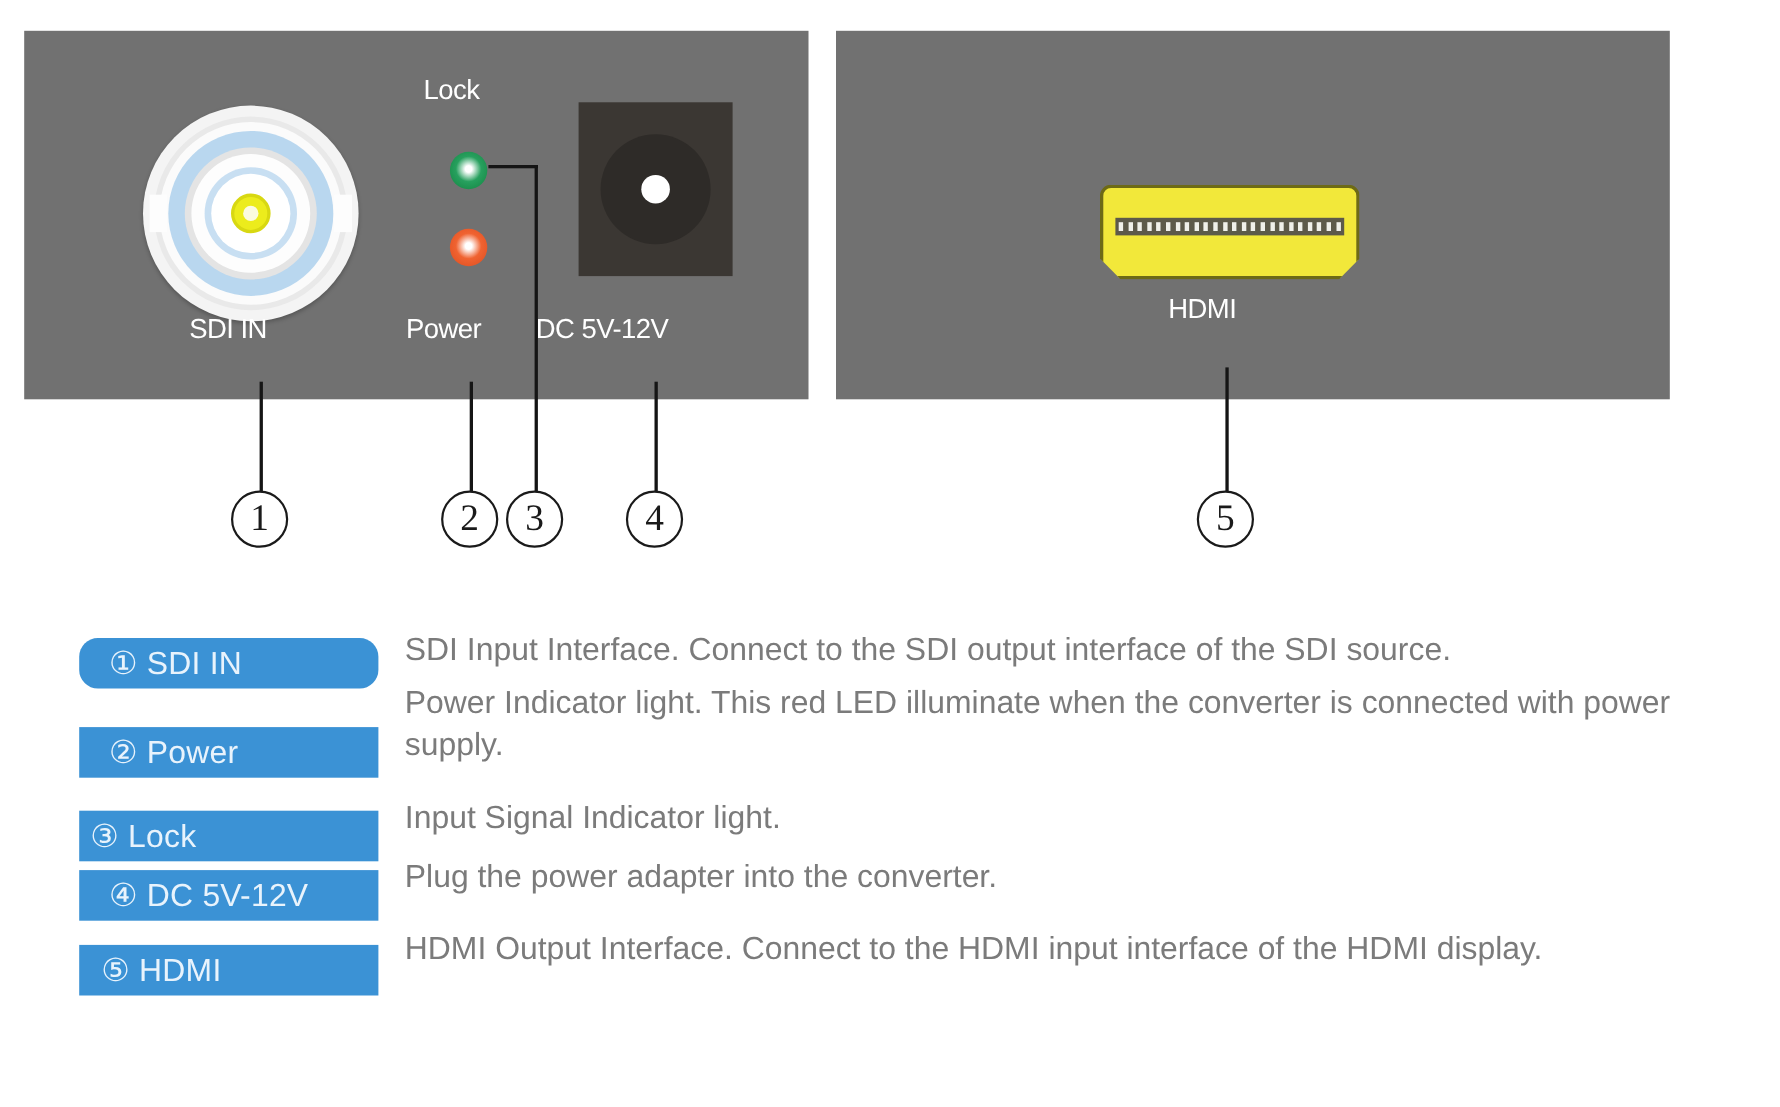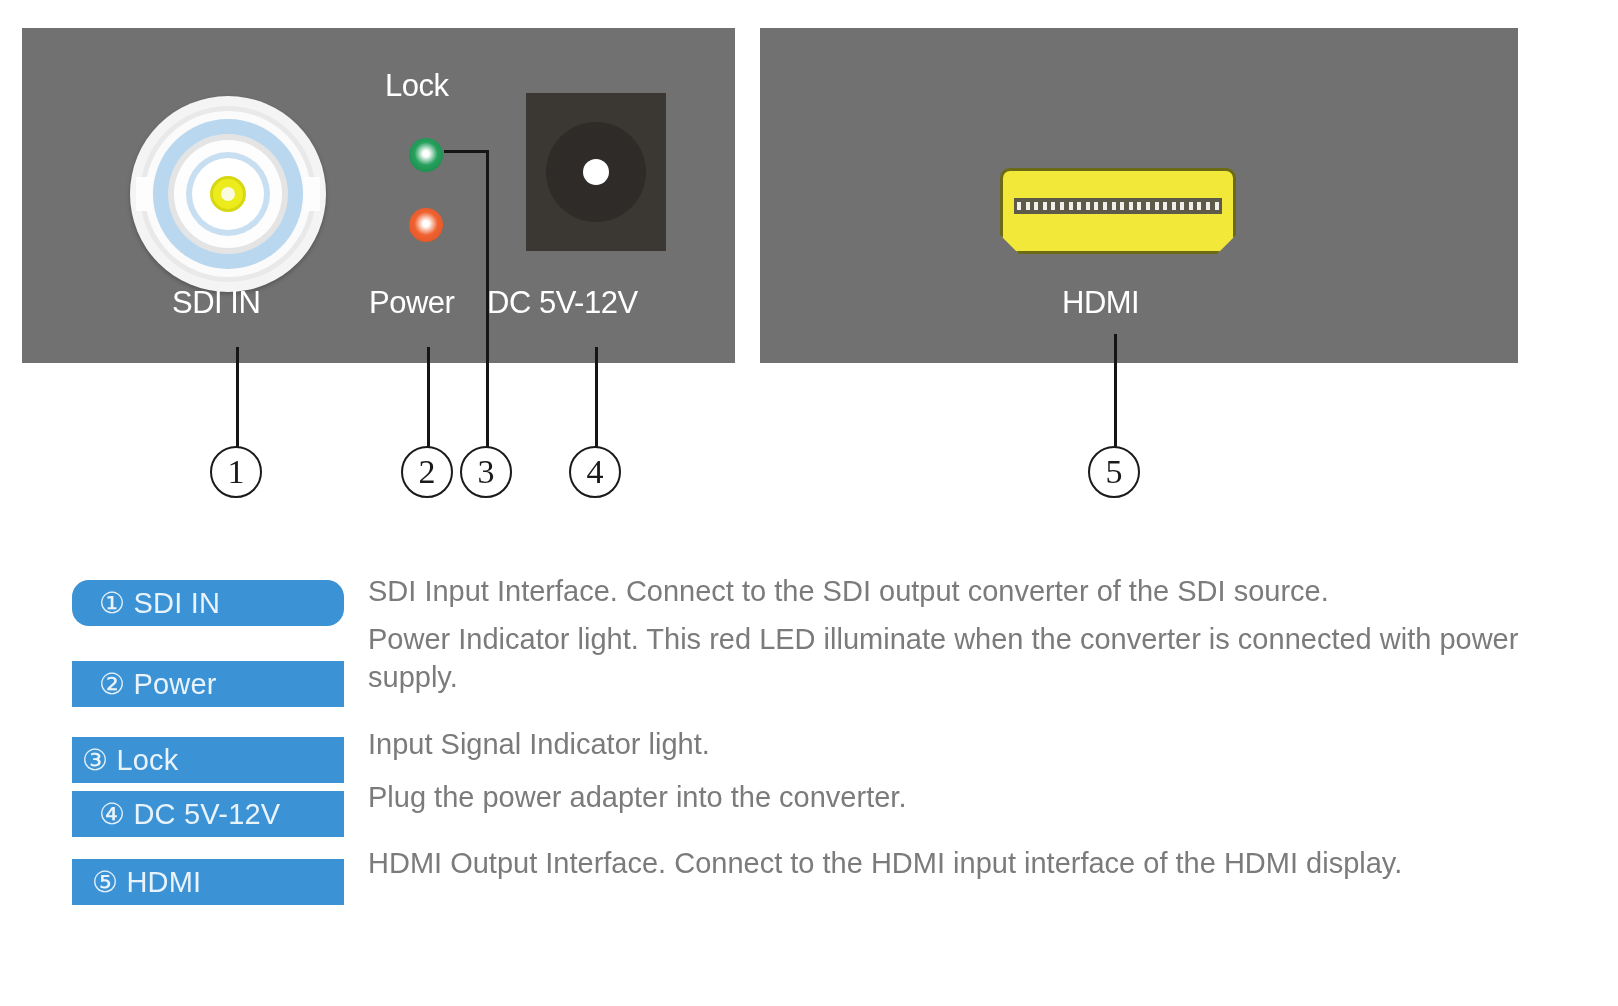--- a/index.html
+++ b/index.html
@@ -123,29 +123,29 @@
   }
   .hdmi-pin {
     width: 4px; height: 8px;
     background: #f0f0ea;
   }
 
   
   .panel-label {
     position: absolute;
     color: #ffffff;
-    font-size: 31px;
+    font-size: 25px;
     font-weight: 400;
     letter-spacing: -0.5px;
     white-space: nowrap;
   }
   #label-sdi-in    { left: 172px; top: 285px; }
   #label-power     { left: 369px; top: 285px; }
   #label-dc        { left: 487px; top: 285px; }
-  #label-hdmi      { left: 1062px; top: 285px; }
+  #label-hdmi      { left: 1062px; top: 267px; }
 
   
   .leader {
     position: absolute;
     background: #151515;
   }
   .leader.v { width: 3px; }
   .leader.h { height: 3px; }
 
   #leader-1 { left: 236px; top: 347px; height: 100px; }
@@ -288,21 +288,21 @@
 <div class="callout" id="callout-1">1</div>
 <div class="callout" id="callout-2">2</div>
 <div class="callout" id="callout-3">3</div>
 <div class="callout" id="callout-4">4</div>
 <div class="callout" id="callout-5">5</div>
 
 <div id="legend">
 
   <div class="legend-row">
     <div class="legend-chip" style="top:20px;border-radius:17px;">① SDI IN</div>
-    <div class="legend-desc" style="top:12px;">SDI Input Interface. Connect to the SDI output converter of the SDI source.</div>
+    <div class="legend-desc" style="top:12px;">SDI Input Interface. Connect to the SDI output interface of the SDI source.</div>
   </div>
 
   <div class="legend-row">
     <div class="legend-chip" style="top:75px;margin-top:26px;">② Power</div>
     <div class="legend-desc" style="top:60px;">Power Indicator light. This red LED illuminate when the converter is connected with power supply.</div>
   </div>
 
   <div class="legend-row">
     <div class="legend-chip" style="top:177px;padding-left:10px;">③ Lock</div>
     <div class="legend-desc" style="top:165px;">Input Signal Indicator light.</div>

